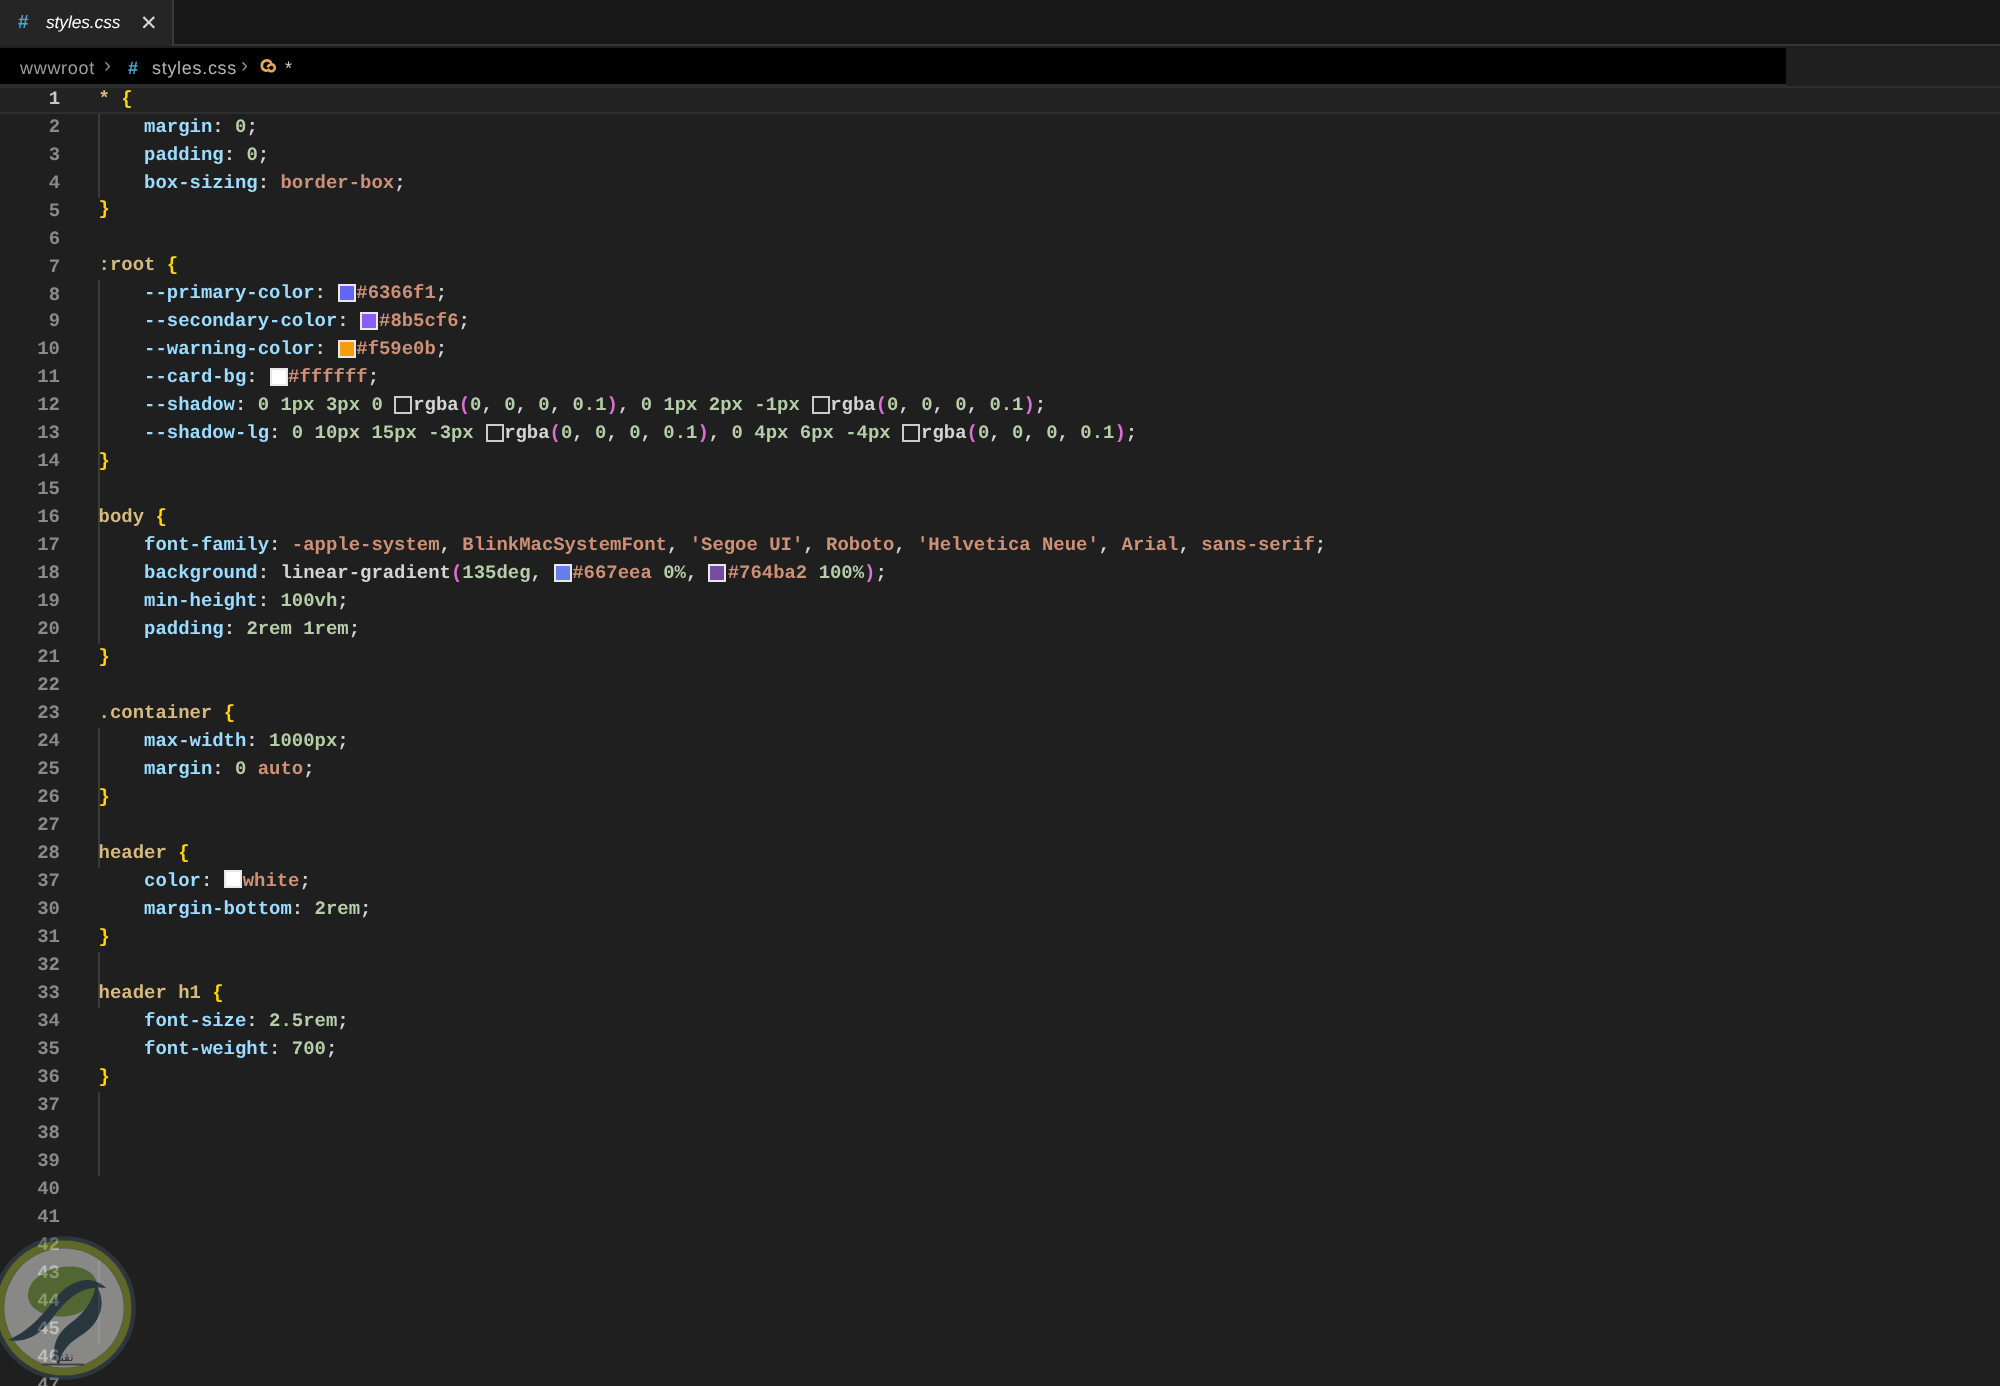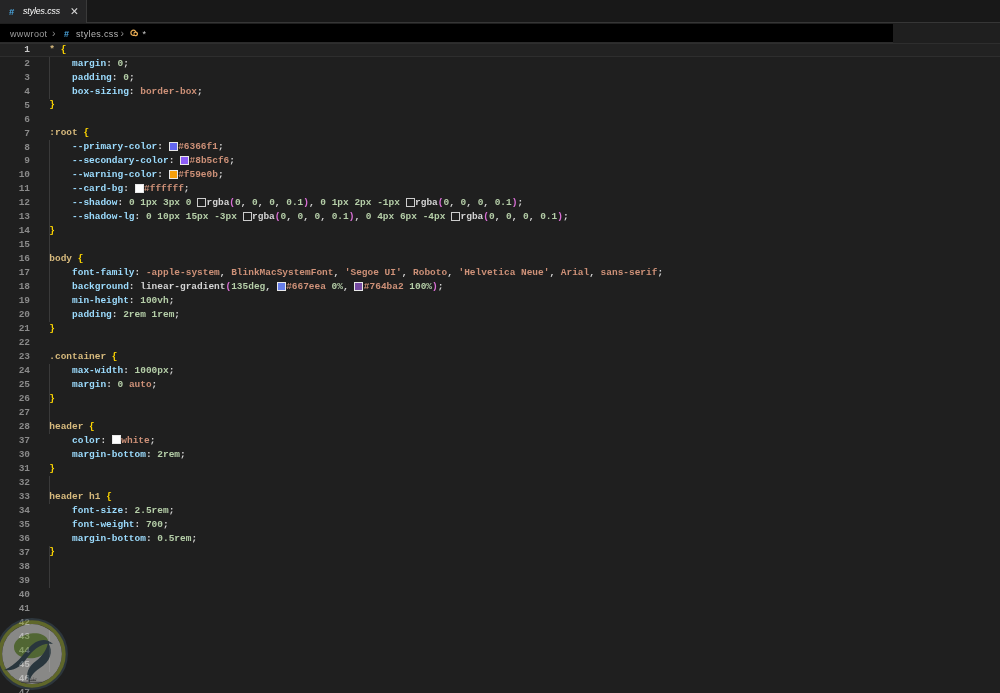--- a/index.html
+++ b/index.html
@@ -148,21 +148,20 @@
       <div class="cl"><i class="br1">}</i></div>
       <div class="cl">&nbsp;</div>
       <div class="cl"><i class="sel">header</i> <i class="br1">{</i></div>
       <div class="cl">    <i class="pr">color</i><i class="pu">:</i> <i class="sw" style="background:#ffffff"></i><i class="va">white</i><i class="pu">;</i></div>
       <div class="cl">    <i class="pr">margin-bottom</i><i class="pu">:</i> <i class="nu">2rem</i><i class="pu">;</i></div>
       <div class="cl"><i class="br1">}</i></div>
       <div class="cl">&nbsp;</div>
       <div class="cl"><i class="sel">header h1</i> <i class="br1">{</i></div>
       <div class="cl">    <i class="pr">font-size</i><i class="pu">:</i> <i class="nu">2.5rem</i><i class="pu">;</i></div>
       <div class="cl">    <i class="pr">font-weight</i><i class="pu">:</i> <i class="nu">700</i><i class="pu">;</i></div>
-      <div class="cl">    <i class="pr">margin-bottom</i><i class="pu">:</i> <i class="nu">0.5rem</i><i class="pu">;</i></div>
       <div class="cl"><i class="br1">}</i></div>
       <div class="cl">&nbsp;</div>
   </div>
   <svg id="wm" width="78" height="78" viewBox="0 0 78 78">
     <circle cx="37" cy="37" r="34.6" fill="none" stroke="#3b4d5a" stroke-width="2.6"></circle>
     <circle cx="37" cy="37" r="31.8" fill="none" stroke="#9fae36" stroke-width="3.8"></circle>
     <circle cx="37" cy="37" r="29.9" fill="#f0f0ed"></circle>
     <path d="M19 30 C 19.5 17, 46 11, 52.5 22 C 56.5 30.5, 50 39, 39.5 41 C 29.5 42.5, 18.5 38.5, 19 30 Z" fill="#84ad47"></path>
     <path d="M9 53 C 20 55, 27 48, 32 41 C 38 33, 46 25, 58 27 C 50 19, 39 24, 33 32 C 28 38, 21 48, 9 53 Z" fill="#334e5c"></path>
     <path d="M53 25 C 59 35, 55 45, 45 51 C 38 55.5, 35 60, 34.5 66 C 29 57, 34 49, 41 44 C 47 39.5, 52 33, 53 25 Z" fill="#334e5c"></path>

